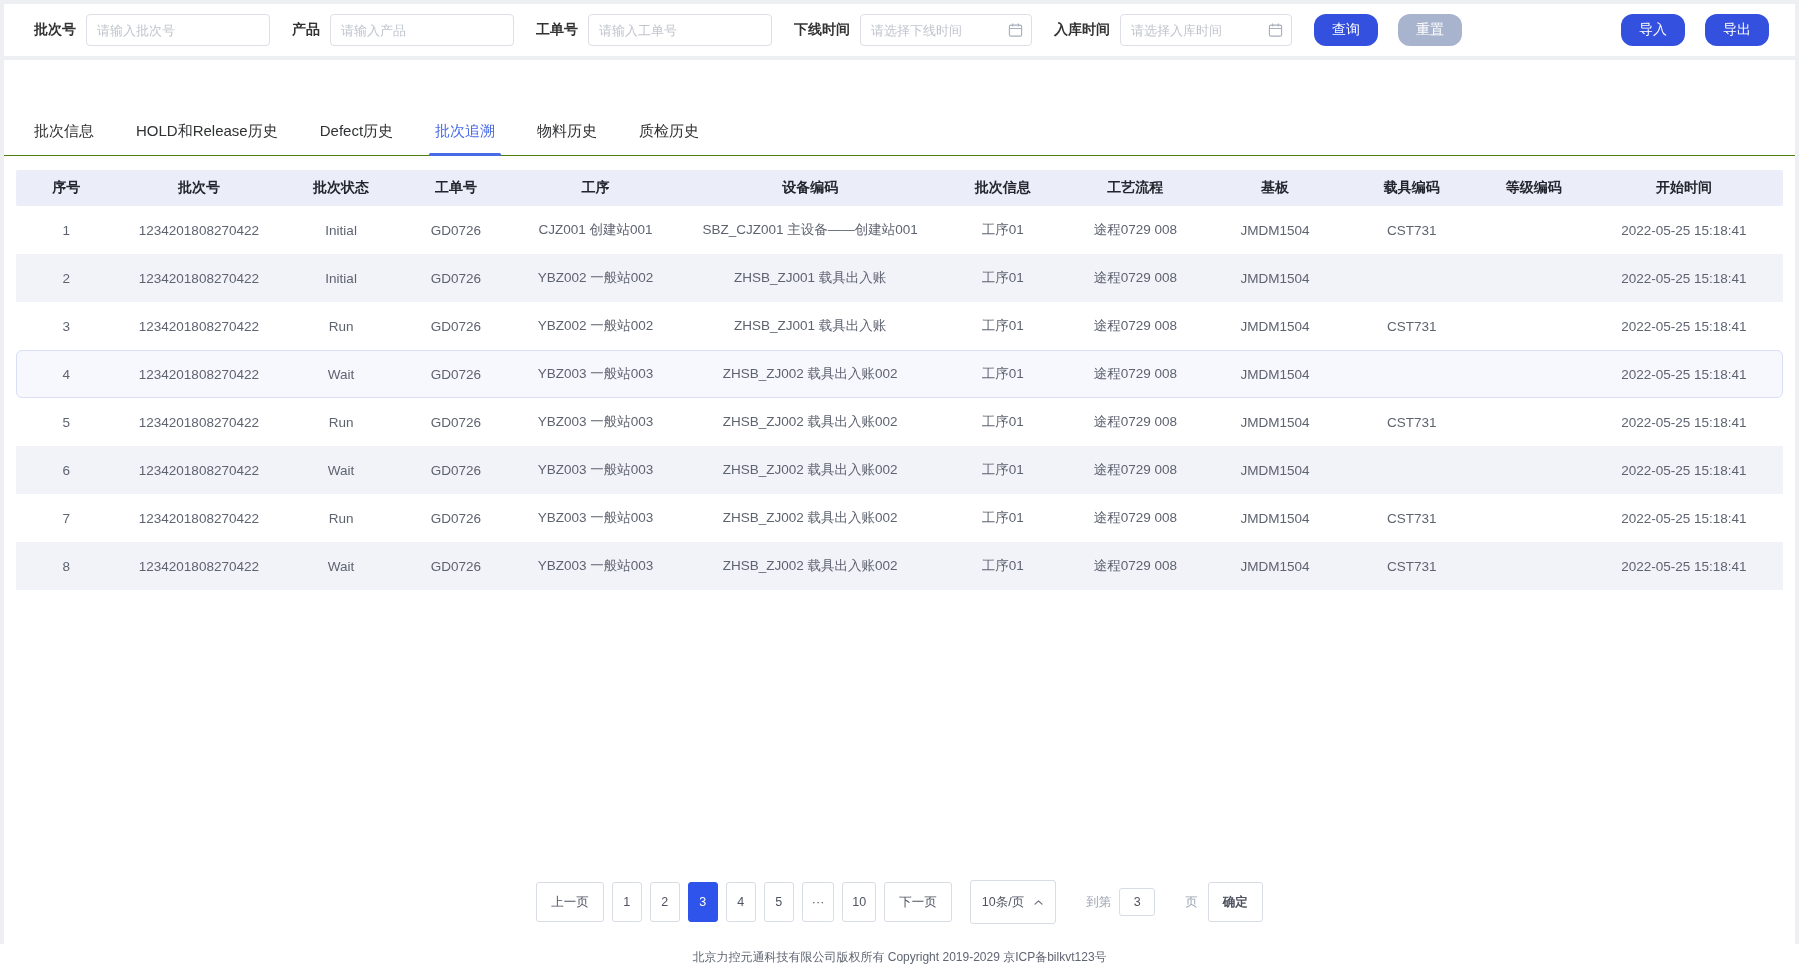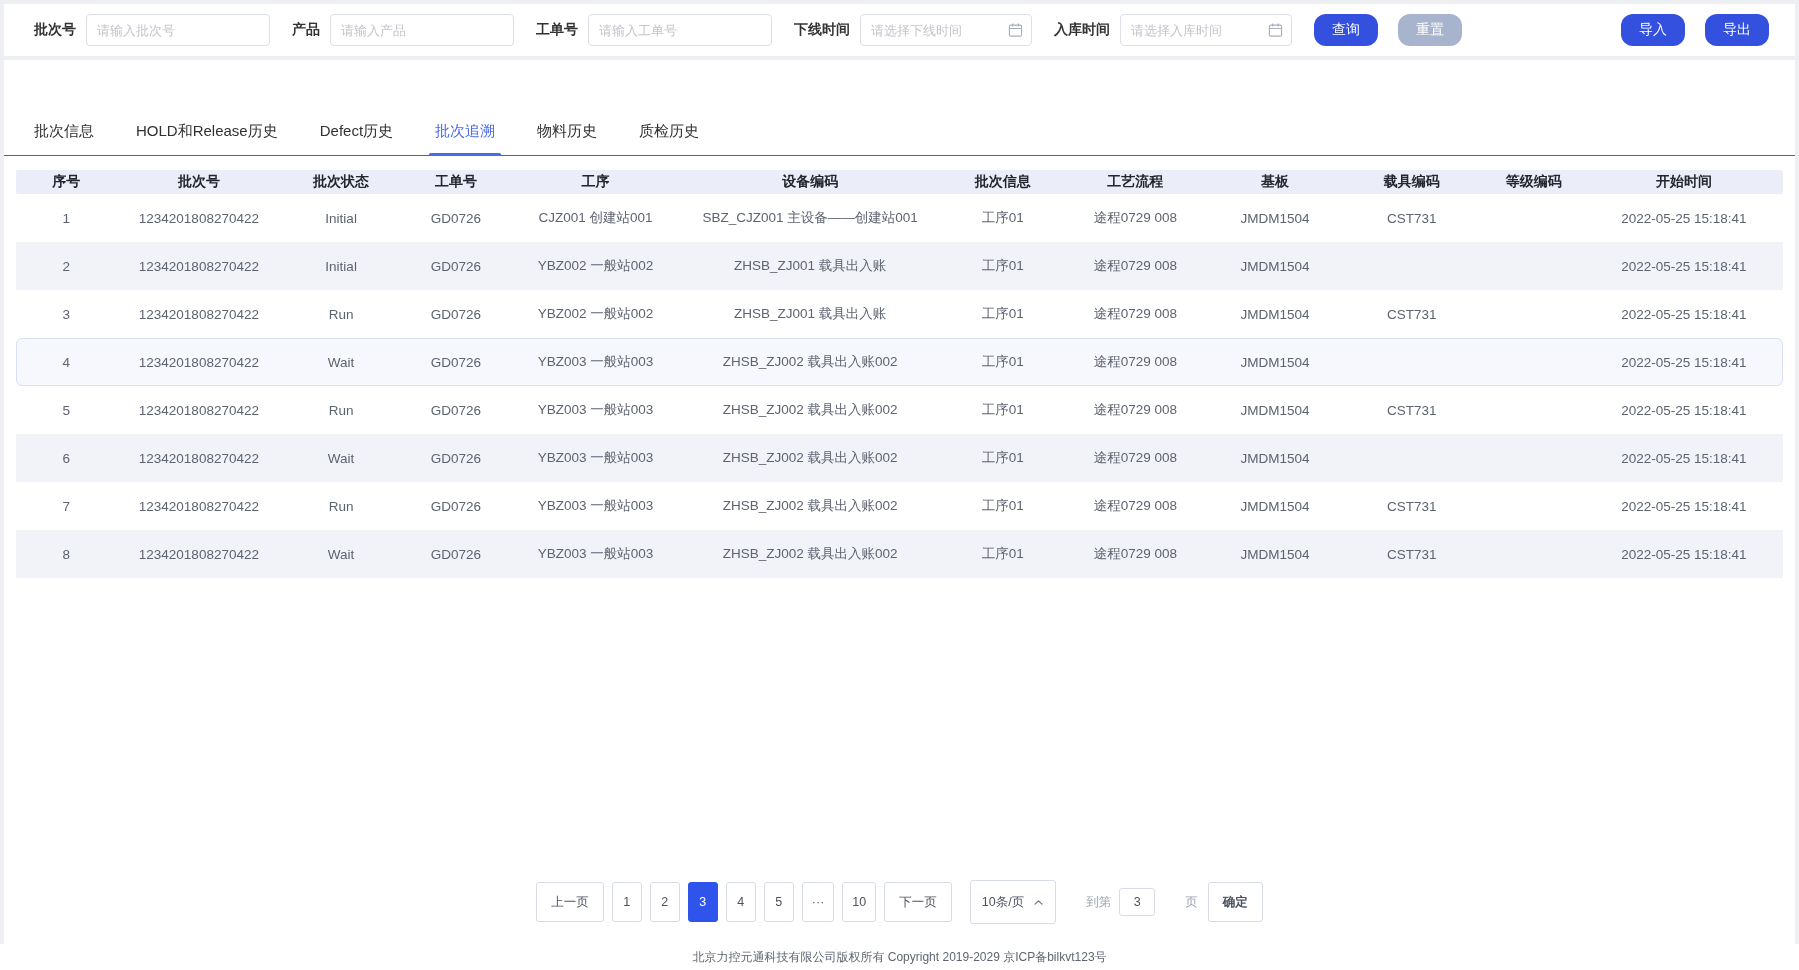--- a/index.html
+++ b/index.html
@@ -55,21 +55,21 @@
     content: ""; position: absolute; bottom: -1px; left: -6px; right: -6px;
     height: 3px; background: #4A6BE8; border-radius: 2px;
   }
 
   
   .table-area { flex: 1 1 auto; padding: 14px 12px 0; overflow: hidden; }
   .grid-cols {
     display: grid;
     grid-template-columns: 5.7% 9.3% 6.8% 6.2% 9.6% 14.7% 7.1% 7.9% 7.9% 7.6% 6.2% 10.8%;
   }
-  .thead { background: #EBEDF8; height: 24px; align-items: center; border-radius: 2px; }
+  .thead { background: #EBEDF8; height: 36px; align-items: center; border-radius: 2px; }
   .th { font-size: 14px; font-weight: 700; color: #23262E; text-align: center; white-space: nowrap; }
   .tr { height: 48px; align-items: center; }
   .tr:nth-child(even) { background: #F2F3F9; }
   .tr.highlight {
     background: #F7F8FD; outline: 1px solid #D9E0F5; outline-offset: -1px;
     border-radius: 6px;
   }
   .td {
     font-size: 13.5px; color: #5E6370; text-align: center; white-space: nowrap;
     overflow: hidden; text-overflow: ellipsis; padding: 0 4px;

